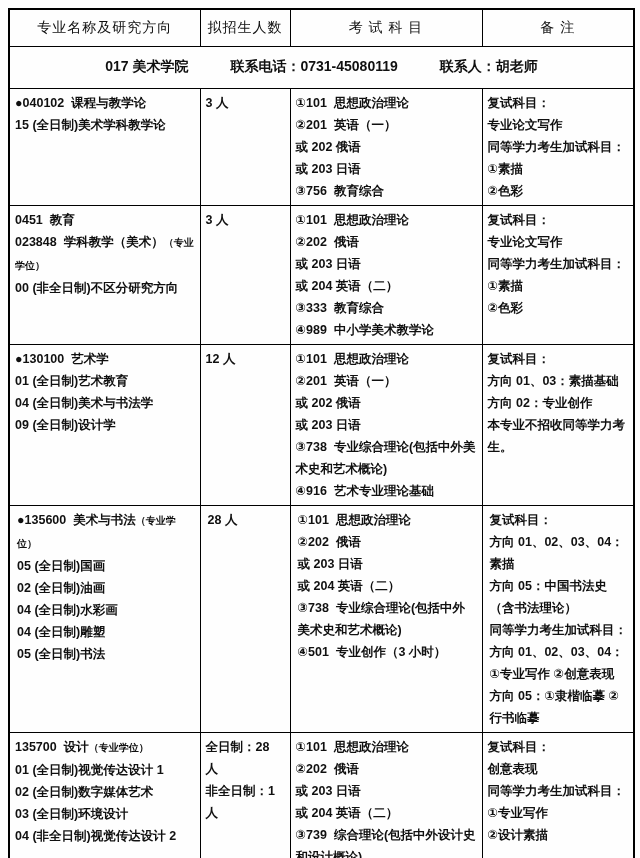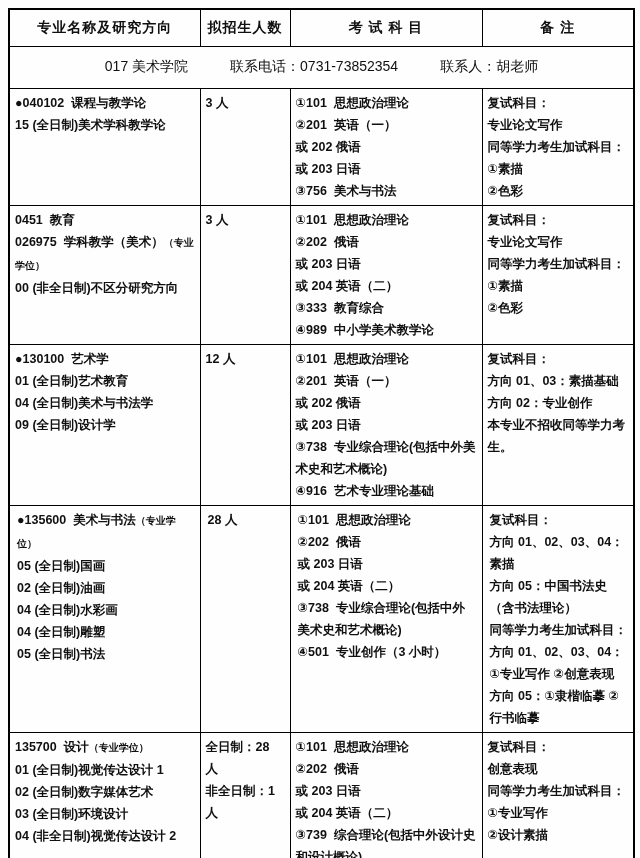--- a/index.html
+++ b/index.html
@@ -32,37 +32,37 @@
     padding: 3px 5px 3px 5px;
     vertical-align: top;
     box-sizing: border-box;
   }
   
   tr.header-row th {
     height: 37px;
     vertical-align: middle;
     text-align: center;
     font-size: 14px;
-    font-weight: bold;
+    font-weight: normal;
     letter-spacing: 1px;
     padding: 2px;
   }
   
   tr.dept-row td {
     height: 42px;
     vertical-align: middle;
     padding: 2px 8px;
   }
   .dept-line {
     display: flex;
     justify-content: center;
     align-items: flex-end;
     gap: 42px;
     font-size: 14px;
-    font-weight: normal;
+    font-weight: bold;
     white-space: pre;
   }
   
   tr.data-row td {
     font-size: 12.5px;
     font-weight: bold;
     line-height: 22px;
   }
   tr.row-0 td { height: 110px; }
   tr.row-1 td { height: 137px; }
@@ -94,55 +94,55 @@
         <th>拟招生人数</th>
         <th>考 试 科 目</th>
         <th>备  注</th>
       </tr>
     </thead>
     <tbody>
       <tr class="dept-row">
         <td colspan="4">
           <div class="dept-line">
             <span>017 美术学院</span>
-            <span>联系电话：0731-73852354</span>
+            <span>联系电话：0731-45080119</span>
             <span>联系人：胡老师</span>
           </div>
         </td>
       </tr>
     </tbody>
     <tbody id="rows">
   <tr class="data-row row-0">
     <td class="cell major-cell">
             <div class="line">●040102  课程与教学论</div>
             <div class="line">15 (全日制)美术学科教学论</div>
           </td>
     <td class="cell quota-cell">
             <div class="line">3 人</div>
           </td>
     <td class="cell exam-cell">
             <div class="line">①101  思想政治理论</div>
             <div class="line">②201  英语（一）</div>
             <div class="line">或 202 俄语</div>
             <div class="line">或 203 日语</div>
-            <div class="line">③756  美术与书法</div>
+            <div class="line">③756  教育综合</div>
           </td>
     <td class="cell note-cell">
             <div class="line">复试科目：</div>
             <div class="line">专业论文写作</div>
             <div class="line">同等学力考生加试科目：</div>
             <div class="line">①素描</div>
             <div class="line">②色彩</div>
           </td>
   </tr>
 
   <tr class="data-row row-1">
     <td class="cell major-cell">
             <div class="line">0451  教育</div>
-            <div class="line"><span>026975  学科教学（美术）</span><span class="small-suffix">（专业学位）</span></div>
+            <div class="line"><span>023848  学科教学（美术）</span><span class="small-suffix">（专业学位）</span></div>
             <div class="line">00 (非全日制)不区分研究方向</div>
           </td>
     <td class="cell quota-cell">
             <div class="line">3 人</div>
           </td>
     <td class="cell exam-cell">
             <div class="line">①101  思想政治理论</div>
             <div class="line">②202  俄语</div>
             <div class="line">或 203 日语</div>
             <div class="line">或 204 英语（二）</div>

